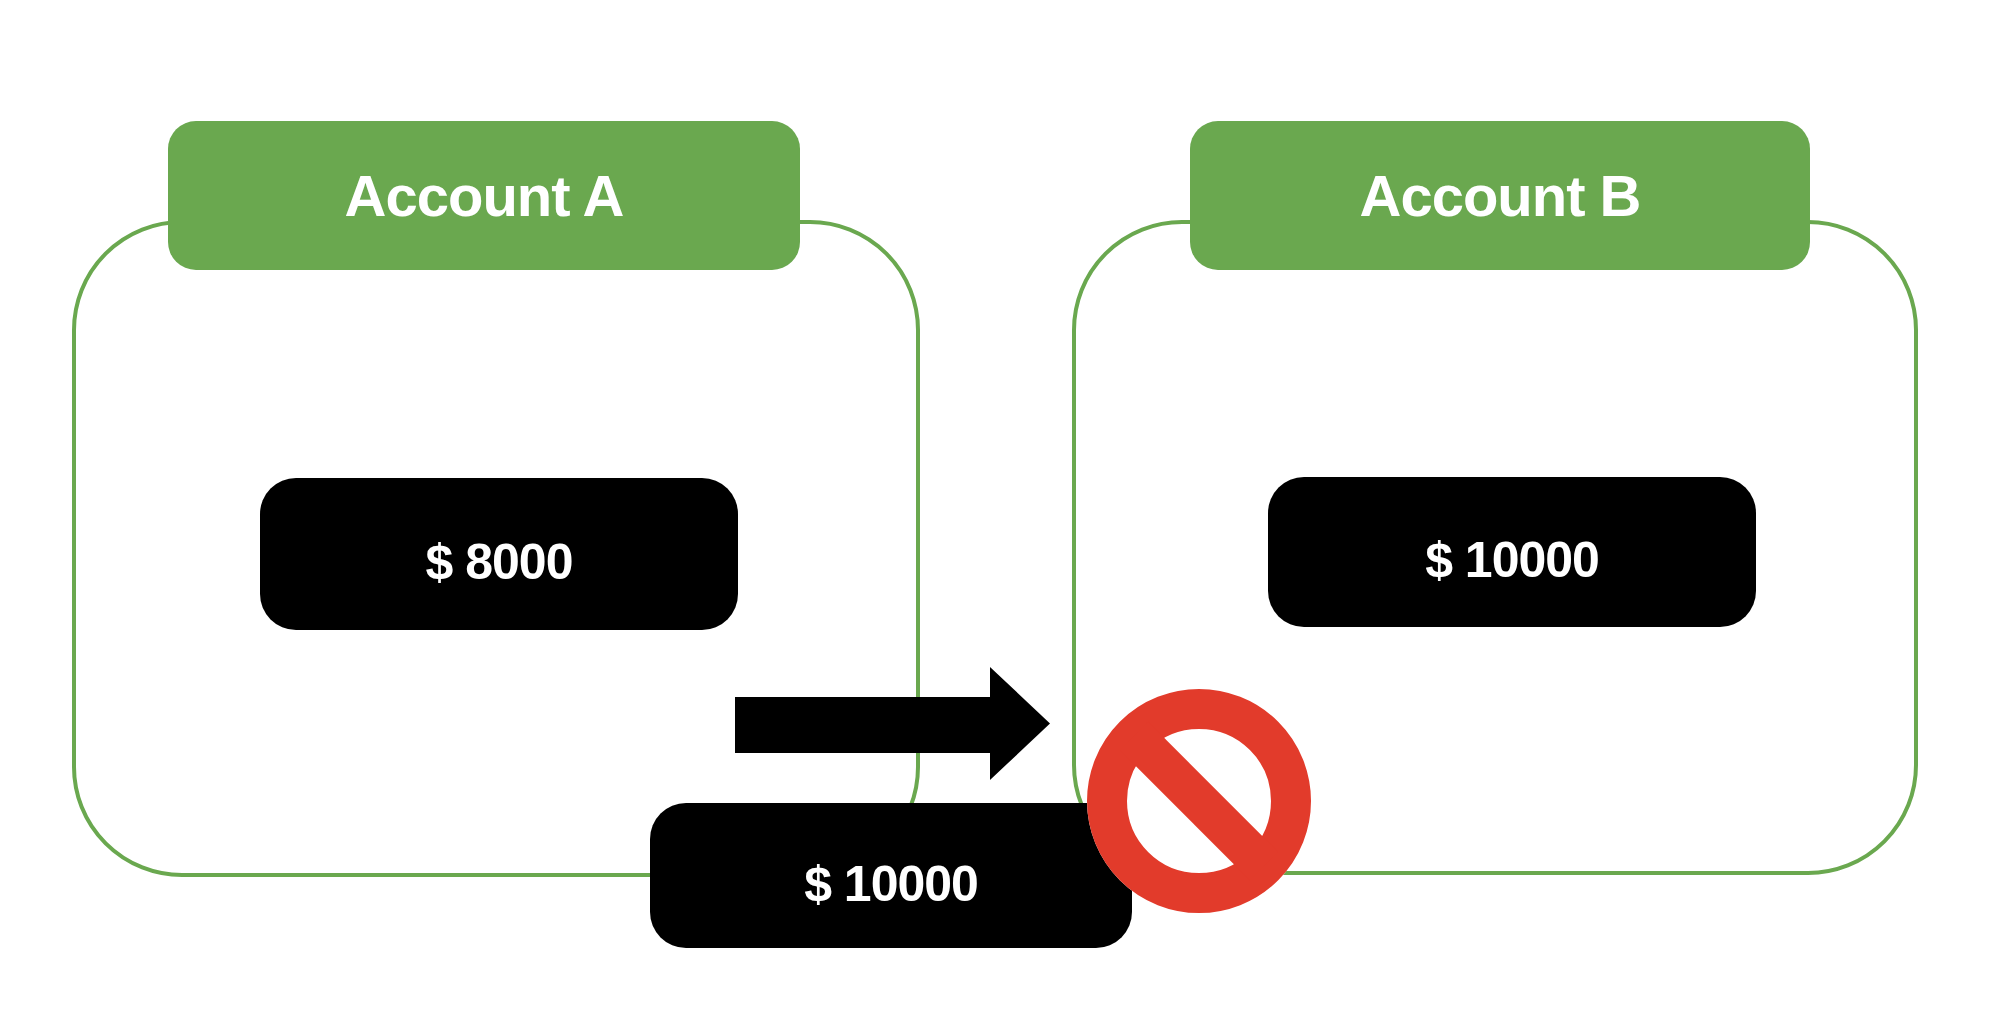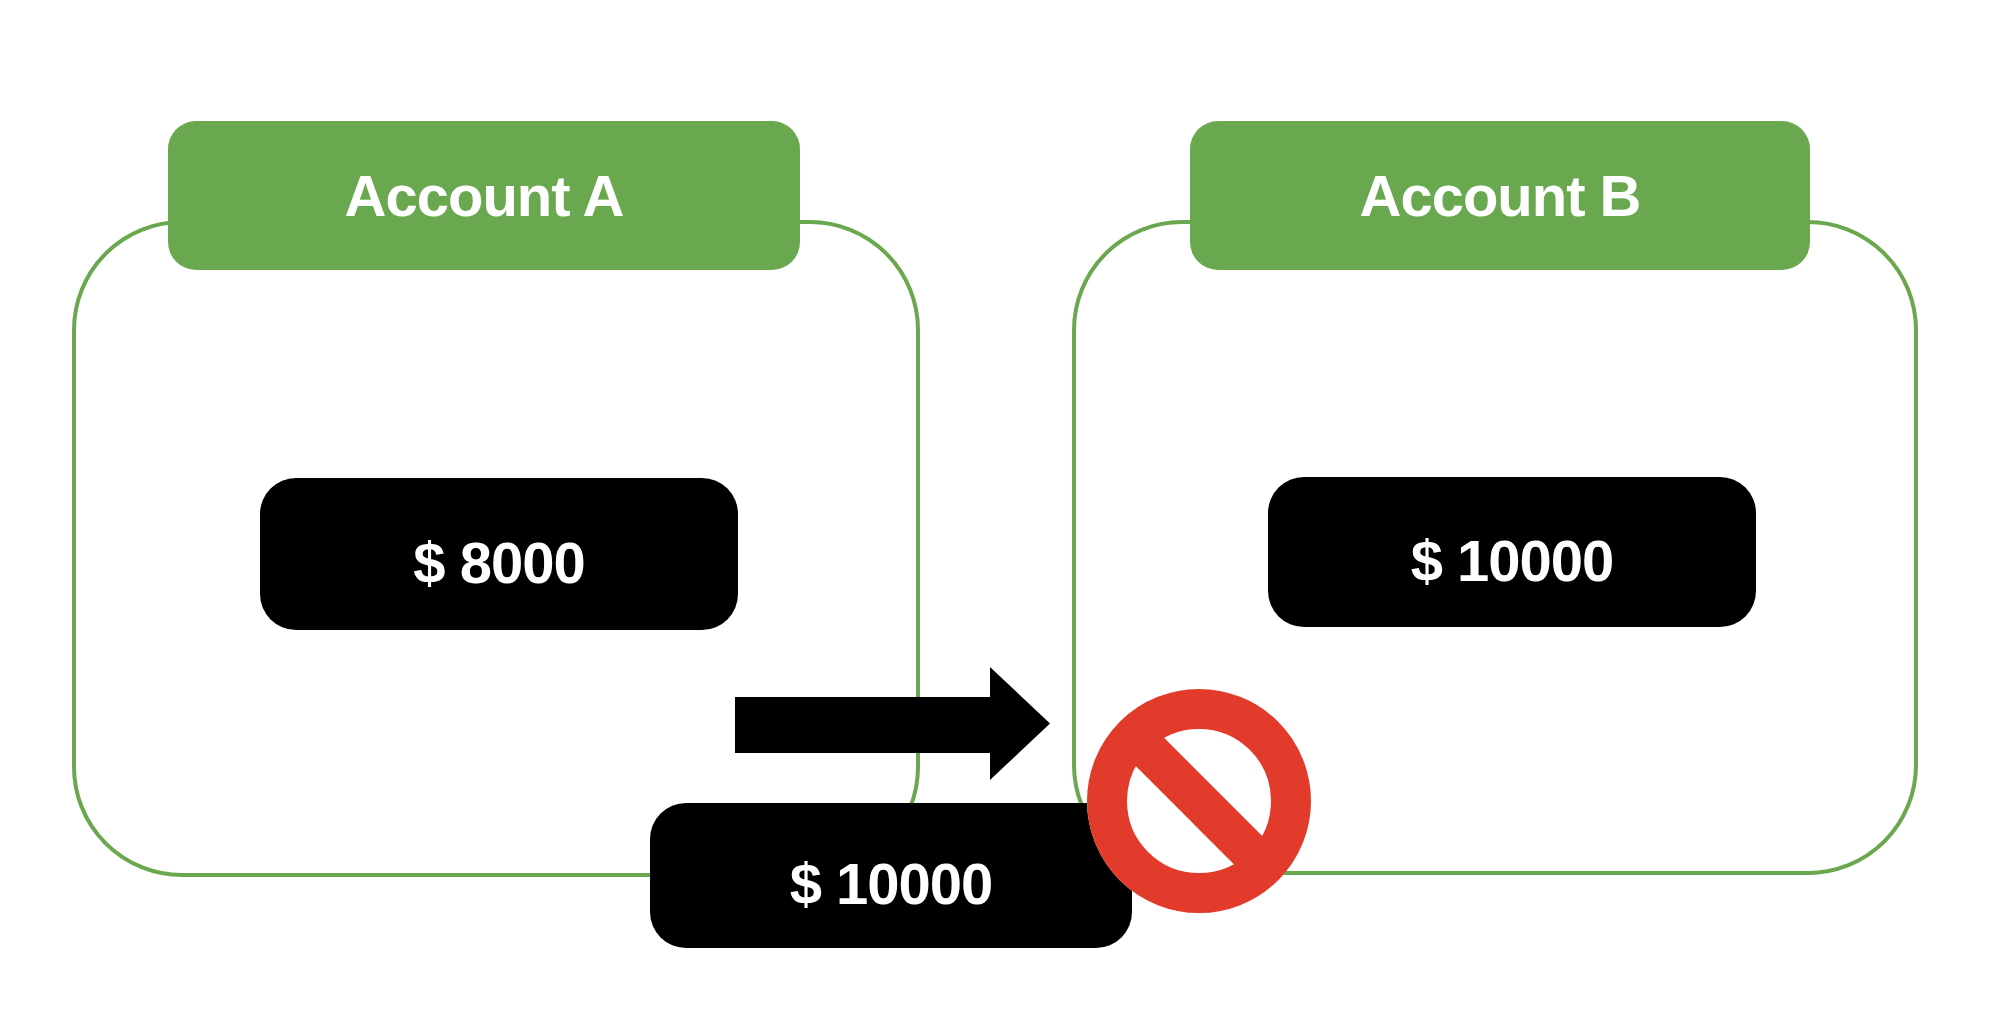--- a/index.html
+++ b/index.html
@@ -49,21 +49,21 @@
     background:var(--box);
     border-radius:36px;
     display:flex;align-items:center;justify-content:center;
     z-index:3;
   }
   .balance-a{left:260px;top:478px;width:478px;height:152px;}
   .balance-b{left:1268px;top:477px;width:488px;height:150px;}
   .transfer-amount-box{left:650px;top:803px;width:482px;height:145px;}
   .money-box span{
     color:var(--text);
-    font-size:58px;
+    font-size:50px;
     font-weight:bold;
     letter-spacing:-1px;
     margin-top:16px;
   }
 
   
   .arrow-svg{position:absolute;left:735px;top:667px;width:315px;height:113px;z-index:4;}
   .arrow-svg polygon{fill:var(--box);}
 
   

